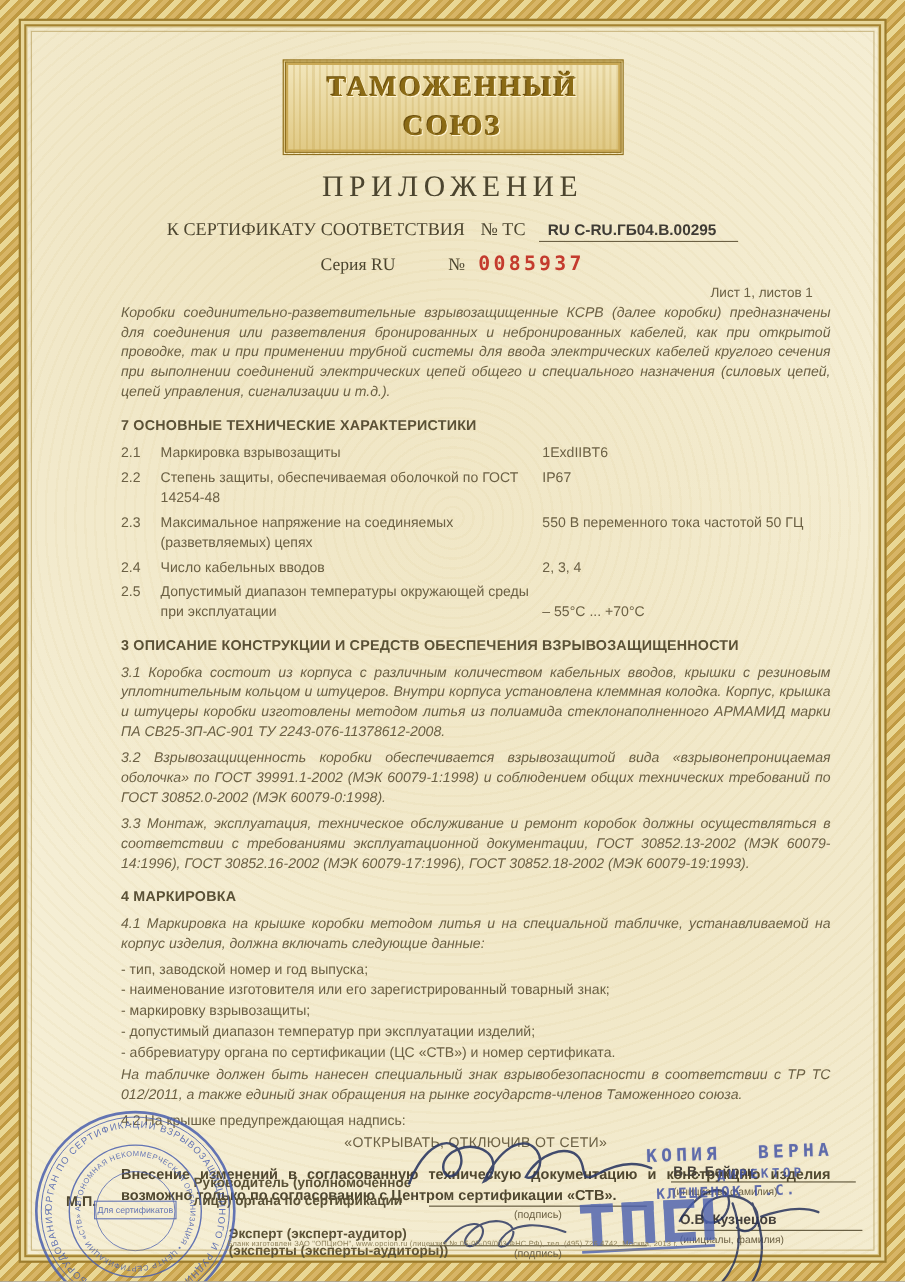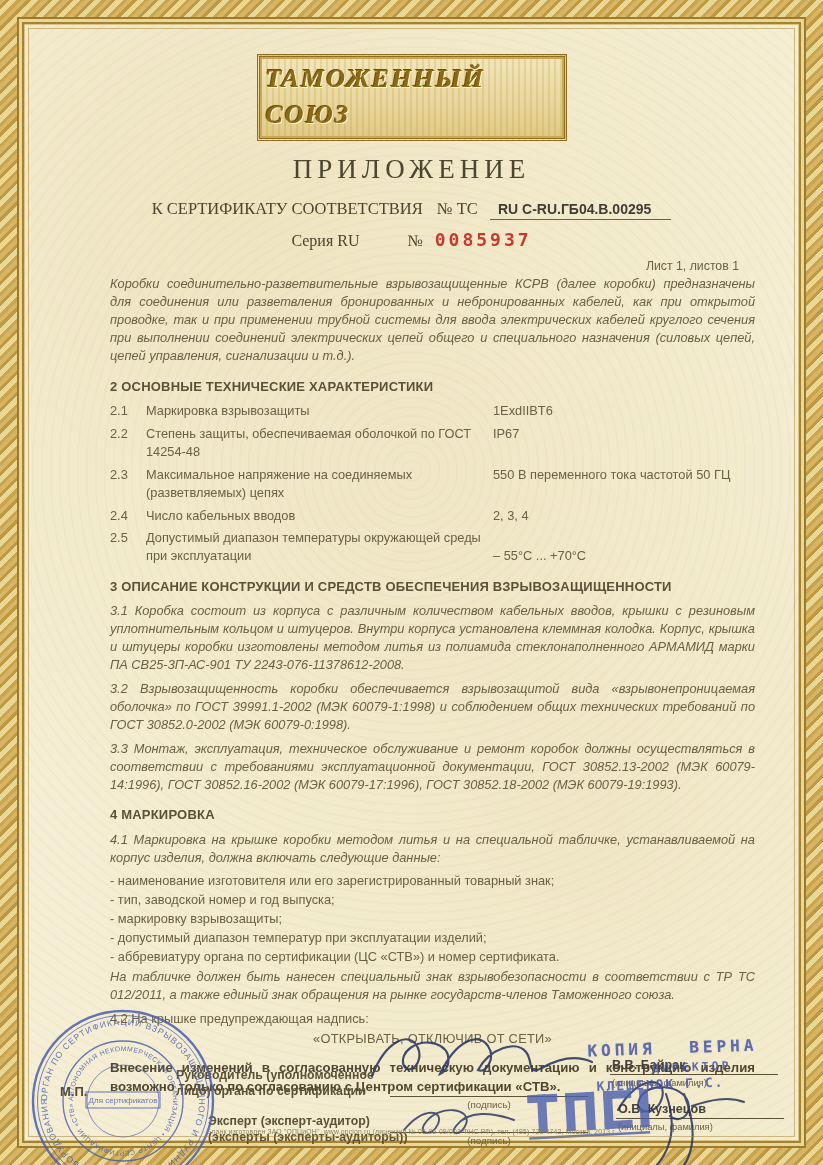--- a/index.html
+++ b/index.html
@@ -10,22 +10,22 @@
     background-image:
       radial-gradient(circle at 30% 18%,rgba(214,190,120,.20),transparent 55%),
       radial-gradient(circle at 72% 70%,rgba(214,190,120,.16),transparent 55%),
       repeating-radial-gradient(circle at 50% 40%,rgba(201,176,106,.07) 0 2px,transparent 2px 9px);}
   .sheet::after{content:"";position:absolute;inset:4px;border:1px solid rgba(160,130,50,.5);pointer-events:none;}
   .content{position:absolute;inset:24px;padding:4px 16px 0 16px;box-sizing:border-box;
     font-family:"Liberation Sans",sans-serif;color:#6b6044;font-size:12.8px;line-height:1.4;}
   .emblem{width:292px;margin:2px auto 6px;border:3px double #8f6f1f;padding:4px 6px;
     background:repeating-linear-gradient(90deg,rgba(185,150,60,.22) 0 2px,transparent 2px 6px),linear-gradient(#f2e6bb,#e0c984);
     box-shadow:inset 0 0 0 2px #caa955;}
-  .emblem-text{display:block;text-align:left;font-family:"Liberation Serif",serif;font-weight:bold;
-    font-size:26px;letter-spacing:2px;color:#8a6a15;text-shadow:1px 1px 0 #fff4d2,-1px -1px 0 #6b4f0e;font-style:italic;}
+  .emblem-text{display:block;text-align:center;font-family:"Liberation Serif",serif;font-weight:bold;
+    font-size:26px;letter-spacing:2px;color:#8a6a15;text-shadow:1px 1px 0 #fff4d2,-1px -1px 0 #6b4f0e;}
   .title{font-family:"Liberation Serif",serif;font-size:27px;font-weight:normal;letter-spacing:5px;
     text-align:center;color:#4c452f;margin:10px 0 8px;}
   .cert-line{text-align:center;font-family:"Liberation Serif",serif;font-size:16.5px;color:#4c452f;}
   .cert-line .prefix{margin:0 8px 0 10px;}
   .cert-number{font-family:"Liberation Sans",sans-serif;font-weight:bold;font-size:14px;color:#3f3c35;
     border-bottom:1px solid #6b6044;padding:0 20px 2px 8px;}
   .series-line{text-align:center;font-family:"Liberation Serif",serif;font-size:16px;color:#4c452f;margin-top:7px;}
   .series-line .no-sign{margin-left:44px;margin-right:8px;}
   .serial{font-family:"DejaVu Sans Mono",monospace;font-weight:bold;color:#c43b2e;font-size:18px;letter-spacing:3px;}
   .sheet-info{text-align:right;margin:6px 20px 0 0;font-size:12.3px;}
@@ -99,21 +99,21 @@
         <span class="no-sign">№</span>
         <span class="serial">0085937</span>
       </div>
 
       <div class="sheet-info">Лист 1, листов 1</div>
 
       <div class="body-block">
 
         <p>Коробки соединительно-разветвительные взрывозащищенные КСРВ (далее коробки) предназначены для соединения или разветвления бронированных и небронированных кабелей, как при открытой проводке, так и при применении трубной системы для ввода электрических кабелей круглого сечения при выполнении соединений электрических цепей общего и специального назначения (силовых цепей, цепей управления, сигнализации и т.д.).</p>
 
-        <h2>2 ОСНОВНЫЕ ТЕХНИЧЕСКИЕ ХАРАКТЕРИСТИКИ</h2>
+        <h2>7 ОСНОВНЫЕ ТЕХНИЧЕСКИЕ ХАРАКТЕРИСТИКИ</h2>
 
         <div class="tech-row">
           <span class="tech-num">2.1</span>
           <span class="tech-label">Маркировка взрывозащиты</span>
           <span class="tech-value">1ExdIIBT6</span>
         </div>
         <div class="tech-row">
           <span class="tech-num">2.2</span>
           <span class="tech-label">Степень защиты, обеспечиваемая оболочкой по ГОСТ 14254-48</span>
           <span class="tech-value">IP67</span>
@@ -135,22 +135,22 @@
           <span class="tech-value">– 55°С ... +70°С</span>
         </div>
 
         <h2>3 ОПИСАНИЕ КОНСТРУКЦИИ И СРЕДСТВ ОБЕСПЕЧЕНИЯ ВЗРЫВОЗАЩИЩЕННОСТИ</h2>
         <p>3.1 Коробка состоит из корпуса с различным количеством кабельных вводов, крышки с резиновым уплотнительным кольцом и штуцеров. Внутри корпуса установлена клеммная колодка. Корпус, крышка и штуцеры коробки изготовлены методом литья из полиамида стеклонаполненного АРМАМИД марки ПА СВ25-3П-АС-901 ТУ 2243-076-11378612-2008.</p>
         <p>3.2 Взрывозащищенность коробки обеспечивается взрывозащитой вида «взрывонепроницаемая оболочка» по ГОСТ 39991.1-2002 (МЭК 60079-1:1998) и соблюдением общих технических требований по ГОСТ 30852.0-2002 (МЭК 60079-0:1998).</p>
         <p>3.3 Монтаж, эксплуатация, техническое обслуживание и ремонт коробок должны осуществляться в соответствии с требованиями эксплуатационной документации, ГОСТ 30852.13-2002 (МЭК 60079-14:1996), ГОСТ 30852.16-2002 (МЭК 60079-17:1996),  ГОСТ 30852.18-2002 (МЭК 60079-19:1993).</p>
 
         <h2>4 МАРКИРОВКА</h2>
         <p>4.1 Маркировка на крышке коробки методом литья и на специальной табличке, устанавливаемой на корпус изделия, должна включать следующие данные:</p>
+        <div class="list-item">- тип, заводской номер и год выпуска;</div>
         <div class="list-item">- наименование изготовителя или его зарегистрированный товарный знак;</div>
-        <div class="list-item">- тип, заводской номер и год выпуска;</div>
         <div class="list-item">- маркировку взрывозащиты;</div>
         <div class="list-item">- допустимый диапазон температур при эксплуатации изделий;</div>
         <div class="list-item">- аббревиатуру органа по сертификации (ЦС «СТВ»)  и номер сертификата.</div>
         <p style="margin-top:2px">На табличке должен быть нанесен специальный знак взрывобезопасности в соответствии с ТР ТС 012/2011, а также единый знак обращения на рынке государств-членов Таможенного союза.</p>
         <div>4.2 На крышке предупреждающая надпись:</div>
         <div class="warning">«ОТКРЫВАТЬ, ОТКЛЮЧИВ ОТ СЕТИ»</div>
 
         <div class="notice">Внесение изменений в согласованную техническую документацию и конструкцию изделия возможно только по согласованию с Центром сертификации «СТВ».</div>
       </div>
     </div>

